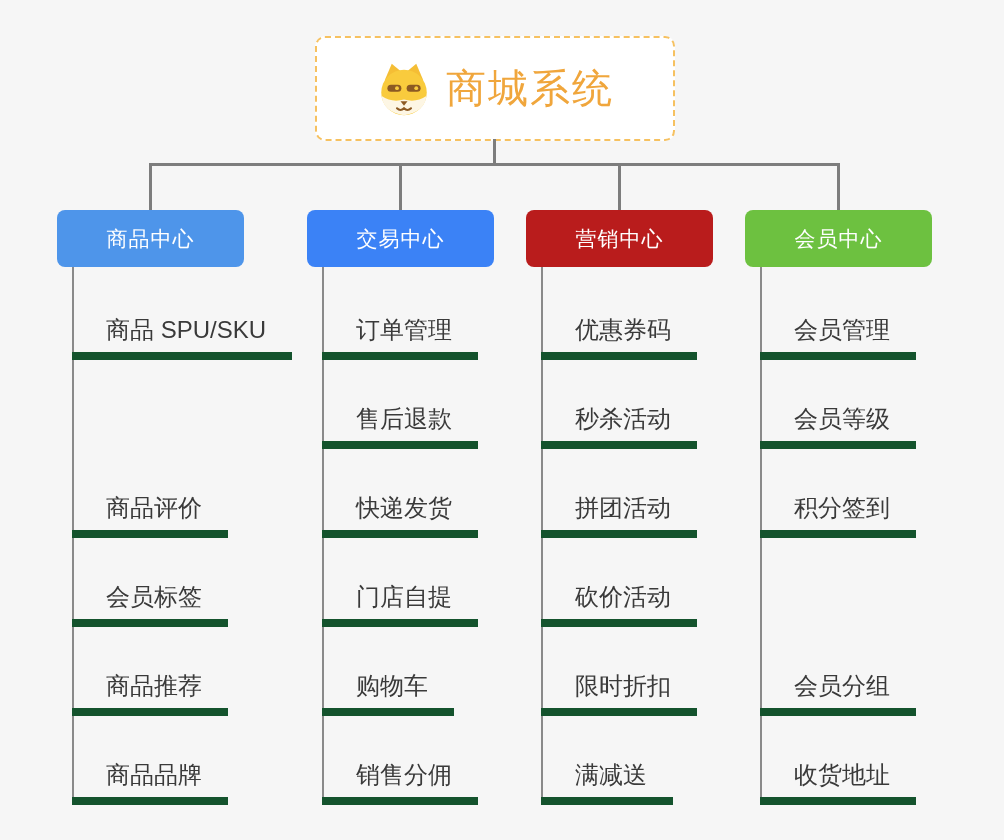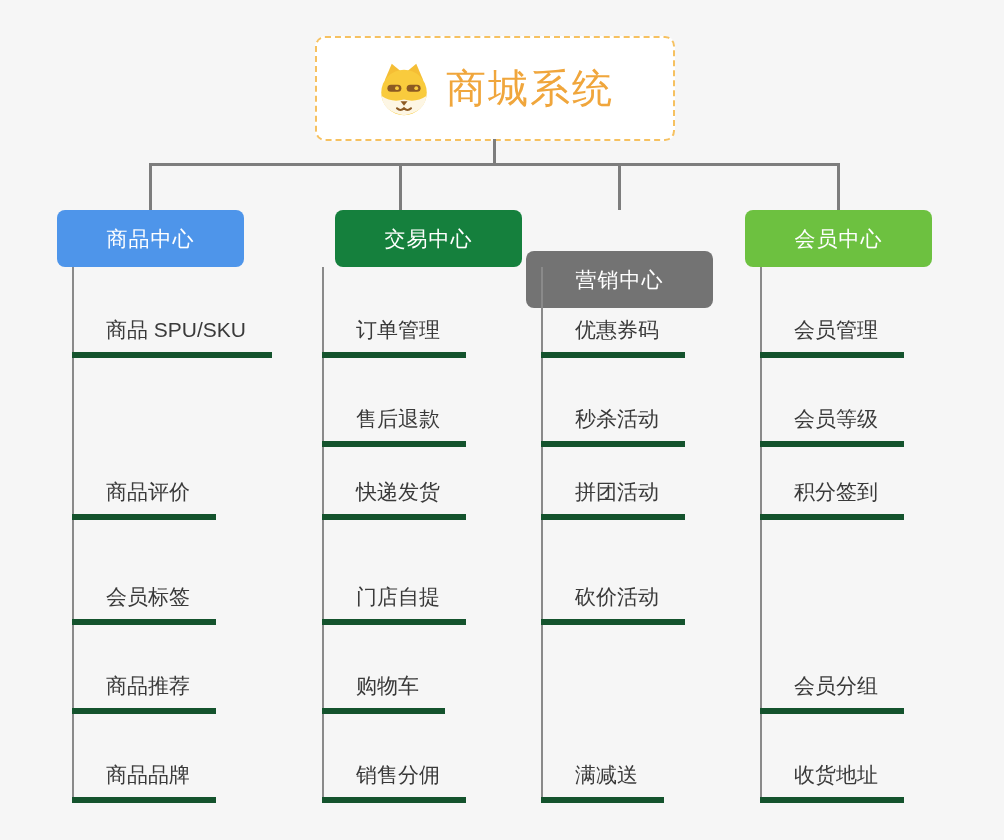--- a/index.html
+++ b/index.html
@@ -34,26 +34,26 @@
   .bb0{left:57px}.bb1{left:307px}.bb2{left:526px}.bb3{left:745px}
 
   
   .trunk{position:absolute;top:267px;width:2px;height:533px;}
   .tk0{left:72px}.tk1{left:322px}.tk2{left:541px}.tk3{left:760px}
 
   
   .leaf{
     position:absolute;
     padding:0 26px 8px 34px;
-    font-size:21px;line-height:28px;color:#3a3a3a;
-    border-bottom:6px solid #14532d;
+    font-size:24px;line-height:28px;color:#3a3a3a;
+    border-bottom:8px solid #14532d;
     white-space:nowrap;
   }
   .lc0{left:72px}.lc1{left:322px}.lc2{left:541px}.lc3{left:760px}
-  .lr0{top:316px}.lr1{top:405px}.lr2{top:478px}.lr3{top:583px}.lr4{top:672px}.lr5{top:761px}
+  .lr0{top:316px}.lr1{top:405px}.lr2{top:494px}.lr3{top:583px}.lr4{top:672px}.lr5{top:761px}
 </style>
 </head>
 <body>
 
 <div id="canvas">
 
   <div class="root-node" style="border-color: rgb(246, 193, 96);">
     <svg class="root-icon" viewBox="0 0 64 64">
       <polygon points="10,22 18,3 30,13" fill="#F5BE35"></polygon>
       <polygon points="54,22 46,3 34,13" fill="#F5BE35"></polygon>
@@ -70,22 +70,22 @@
   </div>
 
   <div class="cline" style="left: 493px; top: 139px; width: 3px; height: 26px; background-color: rgb(125, 125, 125);"></div>
   <div class="cline" style="left: 149px; top: 163px; width: 691px; height: 3px; background-color: rgb(125, 125, 125);"></div>
   <div class="cline" style="left: 149px; top: 163px; width: 3px; height: 47px; background-color: rgb(125, 125, 125);"></div>
   <div class="cline" style="left: 399px; top: 163px; width: 3px; height: 47px; background-color: rgb(125, 125, 125);"></div>
   <div class="cline" style="left: 618px; top: 163px; width: 3px; height: 47px; background-color: rgb(125, 125, 125);"></div>
   <div class="cline" style="left: 837px; top: 163px; width: 3px; height: 47px; background-color: rgb(125, 125, 125);"></div>
 
   <div class="branch-box bb0" style="background-color: rgb(78, 149, 234);">商品中心</div>
-  <div class="branch-box bb1" style="background-color: #15803d; margin-left: 28px;">交易中心</div>
-  <div class="branch-box bb2" style="background-color: #737373; margin-top: 41px;">营销中心</div>
+  <div class="branch-box bb1" style="background-color: #3b82f6;">交易中心</div>
+  <div class="branch-box bb2" style="background-color: #b91c1c;">营销中心</div>
   <div class="branch-box bb3" style="background-color: rgb(109, 193, 64);">会员中心</div>
 
   <div class="trunk tk0" style="background-color: rgb(138, 138, 138);"></div>
   <div class="trunk tk1" style="background-color: rgb(138, 138, 138);"></div>
   <div class="trunk tk2" style="background-color: rgb(138, 138, 138);"></div>
   <div class="trunk tk3" style="background-color: rgb(138, 138, 138);"></div>
 
   <div class="leaf lc0 lr0">商品 SPU/SKU</div>
   <div class="leaf lc0 lr2">商品评价</div>
   <div class="leaf lc0 lr3">会员标签</div>
@@ -96,20 +96,21 @@
   <div class="leaf lc1 lr1">售后退款</div>
   <div class="leaf lc1 lr2">快递发货</div>
   <div class="leaf lc1 lr3">门店自提</div>
   <div class="leaf lc1 lr4">购物车</div>
   <div class="leaf lc1 lr5">销售分佣</div>
 
   <div class="leaf lc2 lr0">优惠券码</div>
   <div class="leaf lc2 lr1">秒杀活动</div>
   <div class="leaf lc2 lr2">拼团活动</div>
   <div class="leaf lc2 lr3">砍价活动</div>
+  <div class="leaf lc2 lr4">限时折扣</div>
   <div class="leaf lc2 lr5">满减送</div>
 
   <div class="leaf lc3 lr0">会员管理</div>
   <div class="leaf lc3 lr1">会员等级</div>
   <div class="leaf lc3 lr2">积分签到</div>
   <div class="leaf lc3 lr4">会员分组</div>
   <div class="leaf lc3 lr5">收货地址</div>
 
 </div>
 

